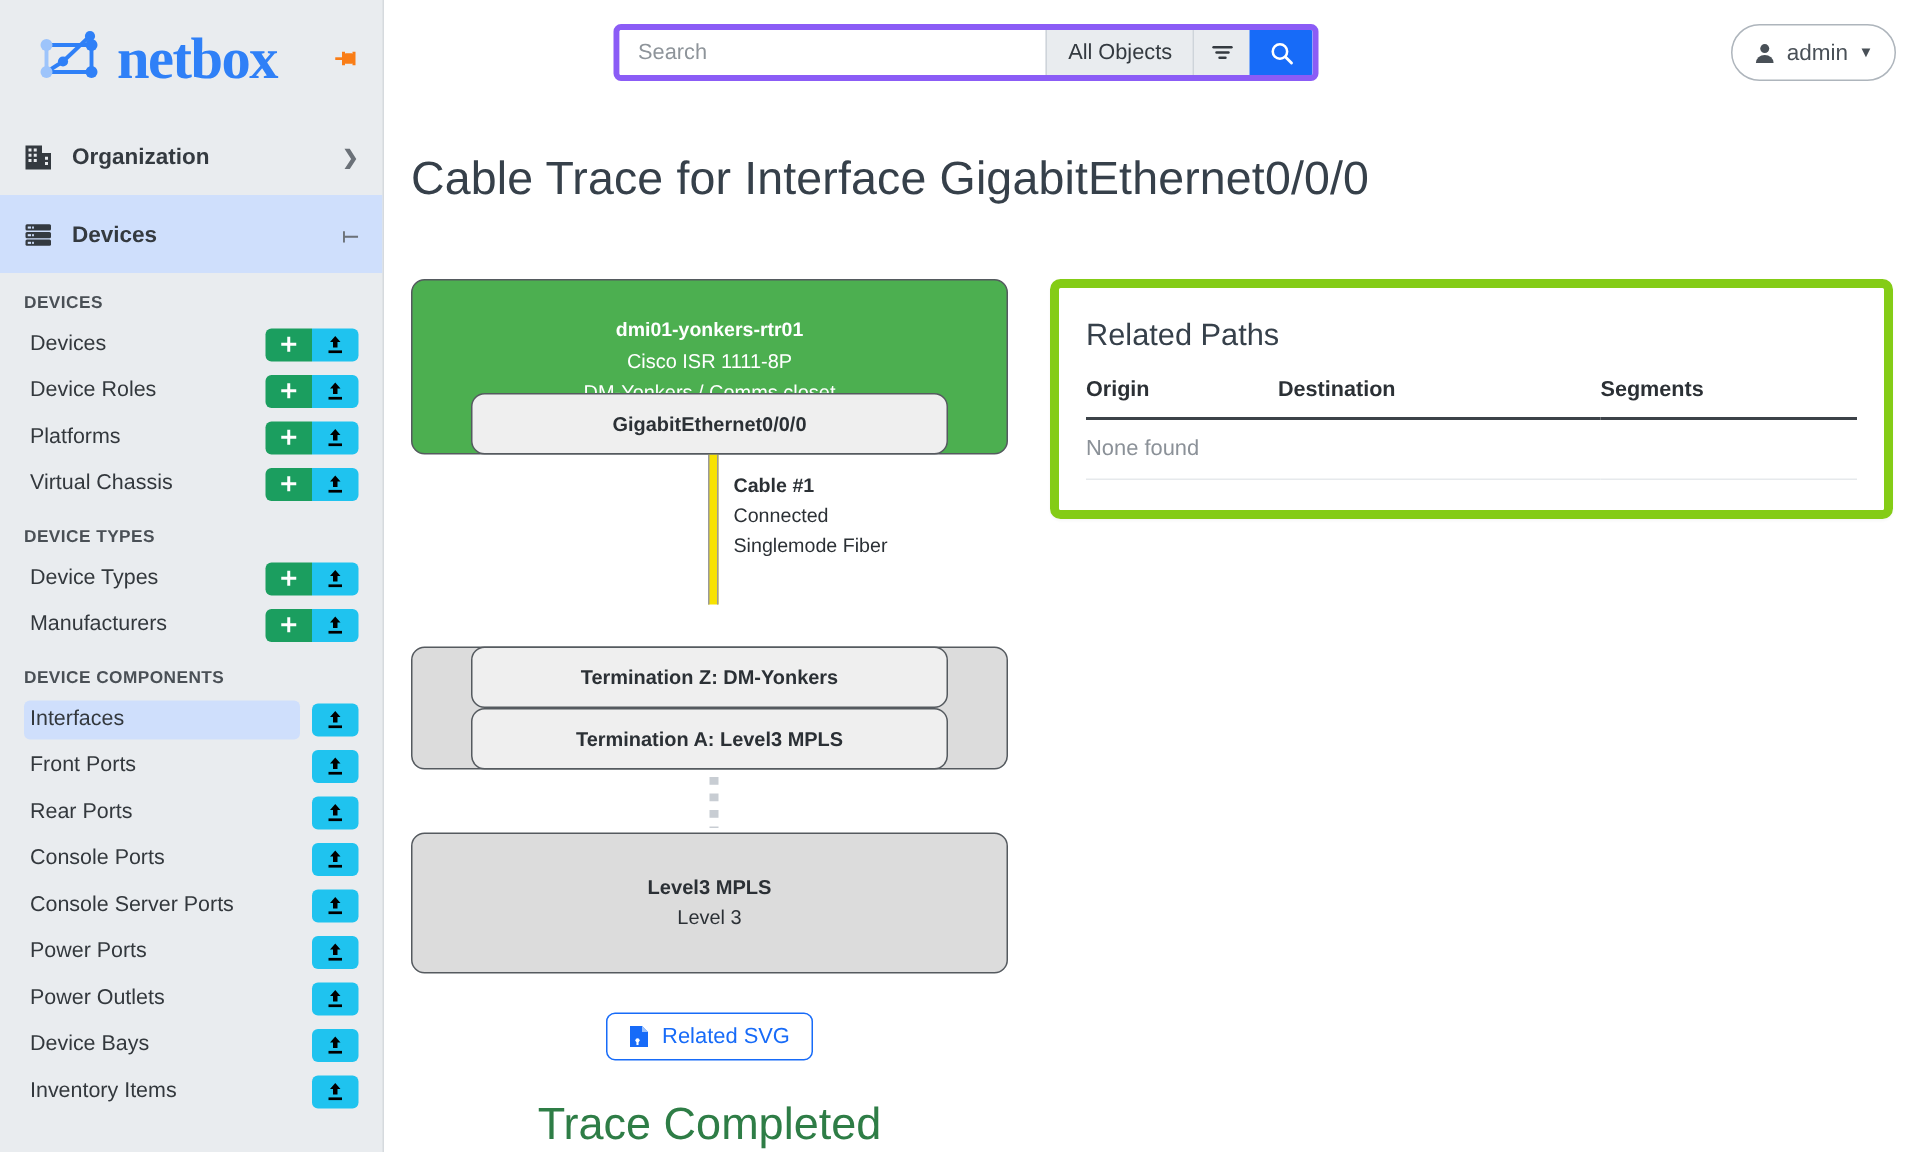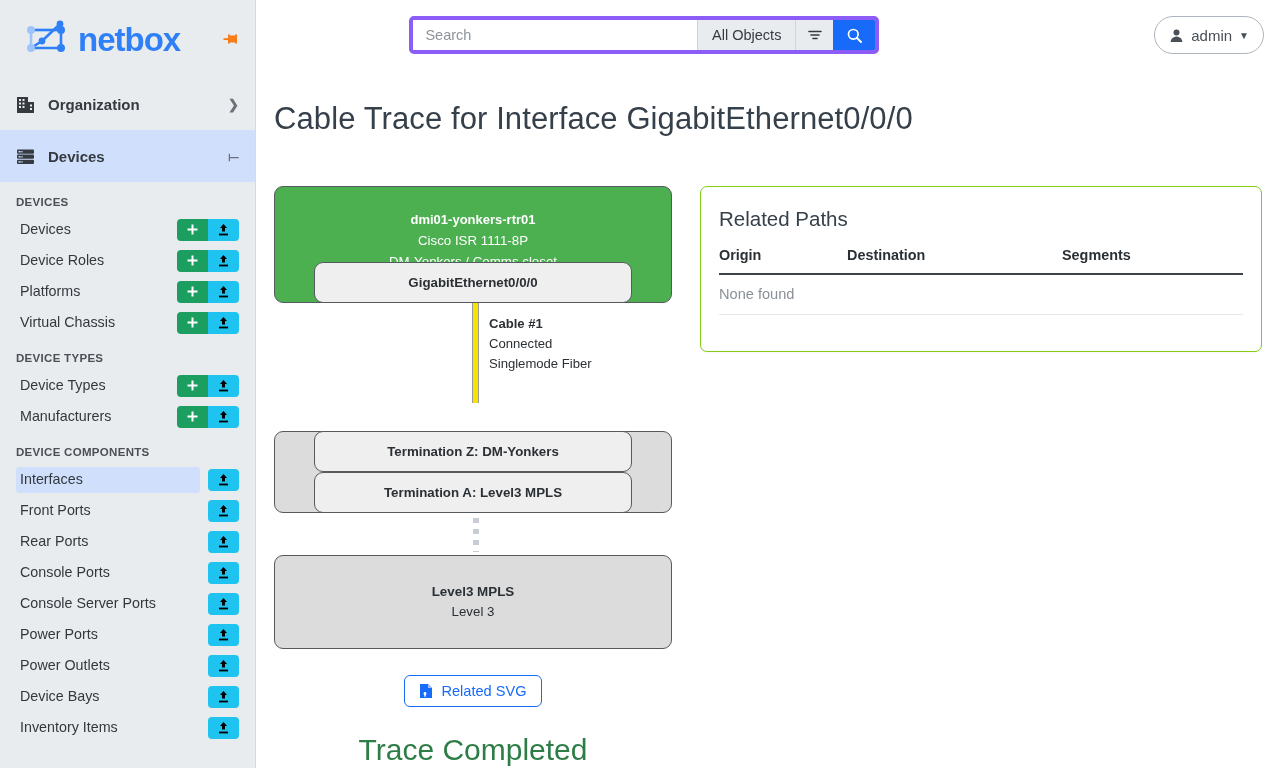--- a/index.html
+++ b/index.html
@@ -22,23 +22,24 @@
     overflow: hidden;
     position: relative;
   }
   .sidebar-brand {
     height: 78px; display: flex; align-items: center;
     padding: 0 14px 0 18px;
   }
   .brand-logo { display: flex; align-items: center; gap: 0px; }
   .brand-mark { width: 56px; height: 48px; flex: none; }
   .brand-word {
-    font-size: 33px; line-height: 33px; font-weight: 700;
+    font-size: 39px; line-height: 33px; font-weight: 700;
     color: #2f80f7; letter-spacing: -1px;
     margin-left: 4px;
+    font-family: Liberation Serif, serif;
   }
   .pin-icon { margin-left: auto; width: 20px; height: 20px; display:block; }
 
   .nav-group {
     display: flex; align-items: center;
     height: 52px; padding: 0 16px 0 12px;
     font-size: 15px; font-weight: 700; color: #343a40;
     cursor: pointer; user-select: none;
   }
   .nav-group .gicon { width: 26px; display: flex; justify-content: center; margin-right: 10px; }
@@ -182,22 +183,22 @@
     font-size: 14.6px; padding: 7px 14px; cursor: pointer;
     font-family: "Liberation Sans", sans-serif;
   }
   .trace-status {
     text-align: center; padding-top: 26px;
     font-size: 30px; color: #2e7d46; font-weight: 400;
   }
 
   
   .card {
-    border: 1px solid #84cc16; border-radius: 7px;
-    background: #fff; padding: 18px 18px 36px 18px;
+    border: 6px solid #84cc16; border-radius: 7px;
+    background: #fff; padding: 18px 18px 20px 18px;
     box-shadow: 0 1px 2px rgba(0,0,0,.035);
   }
   .card-title { font-size: 20.5px; font-weight: 400; color: #36404a; padding: 2px 0 16px 0; }
   table.paths { width: 100%; border-collapse: collapse; }
   table.paths th {
     text-align: left; font-size: 14.4px; font-weight: 700; color: #2b3035;
     padding: 0 0 10px 0; border-bottom: 2px solid #3c4248;
   }
   table.paths th.c-origin { width: 128px; }
   table.paths th.c-dest { width: 215px; }

